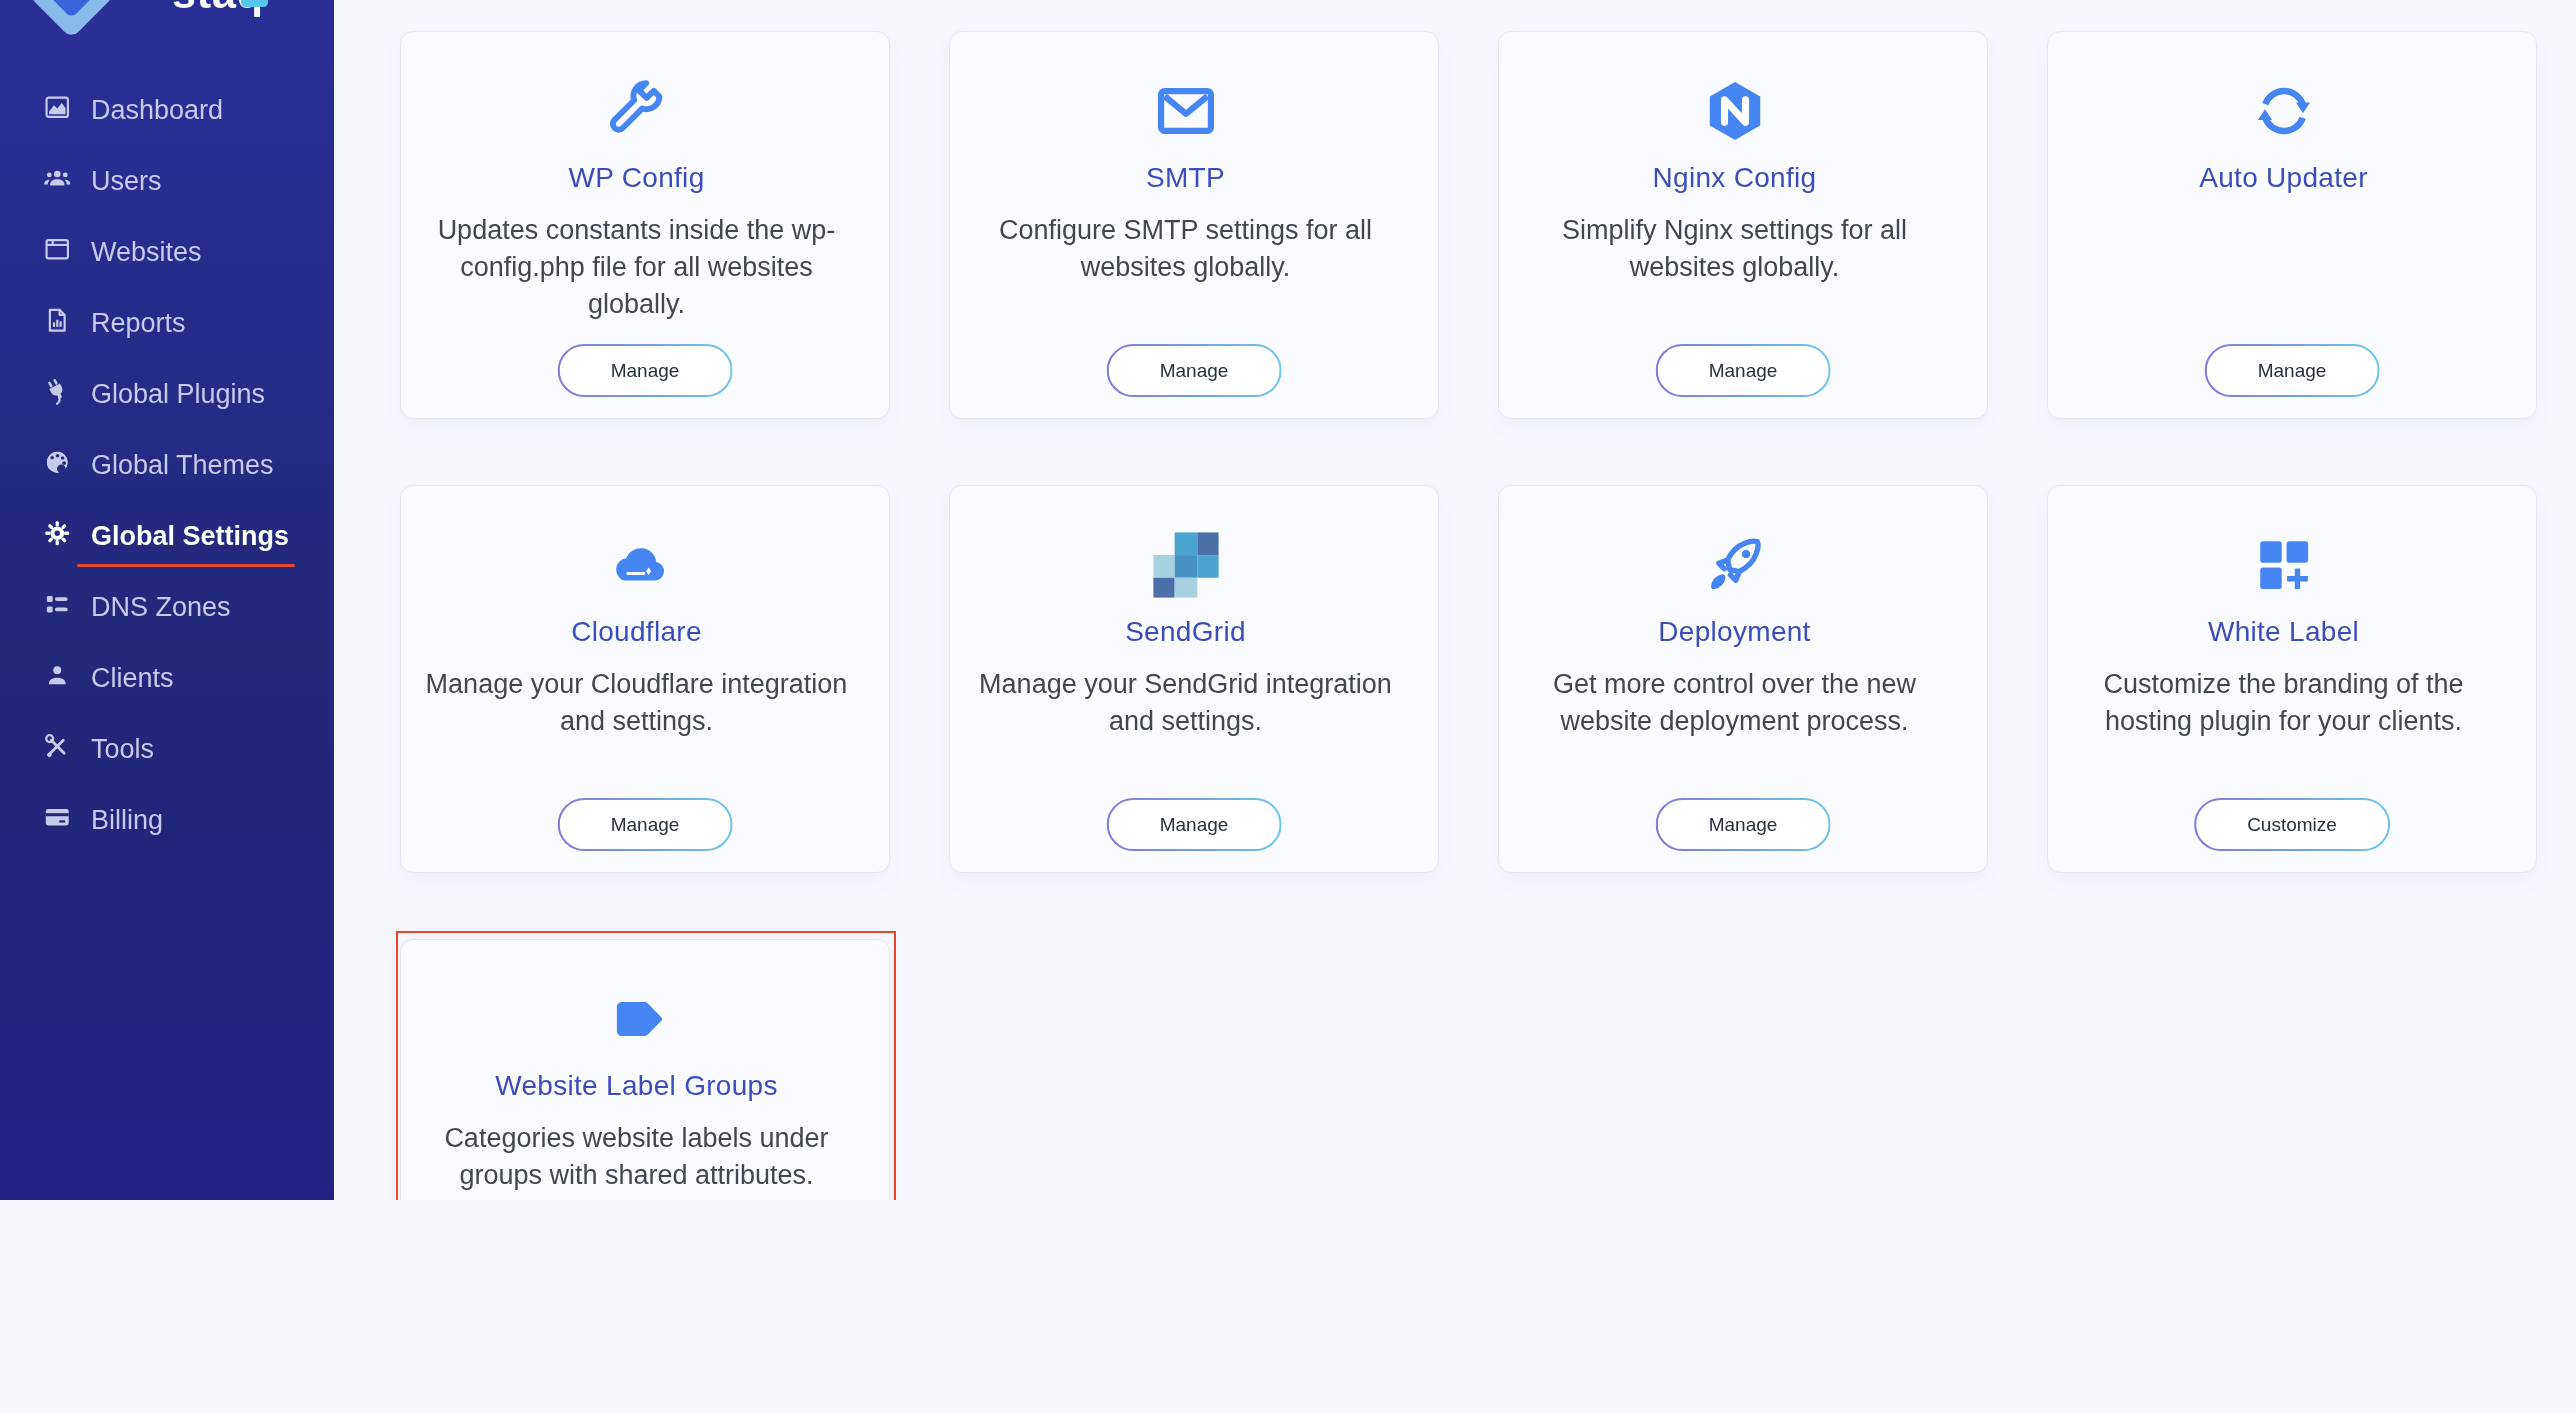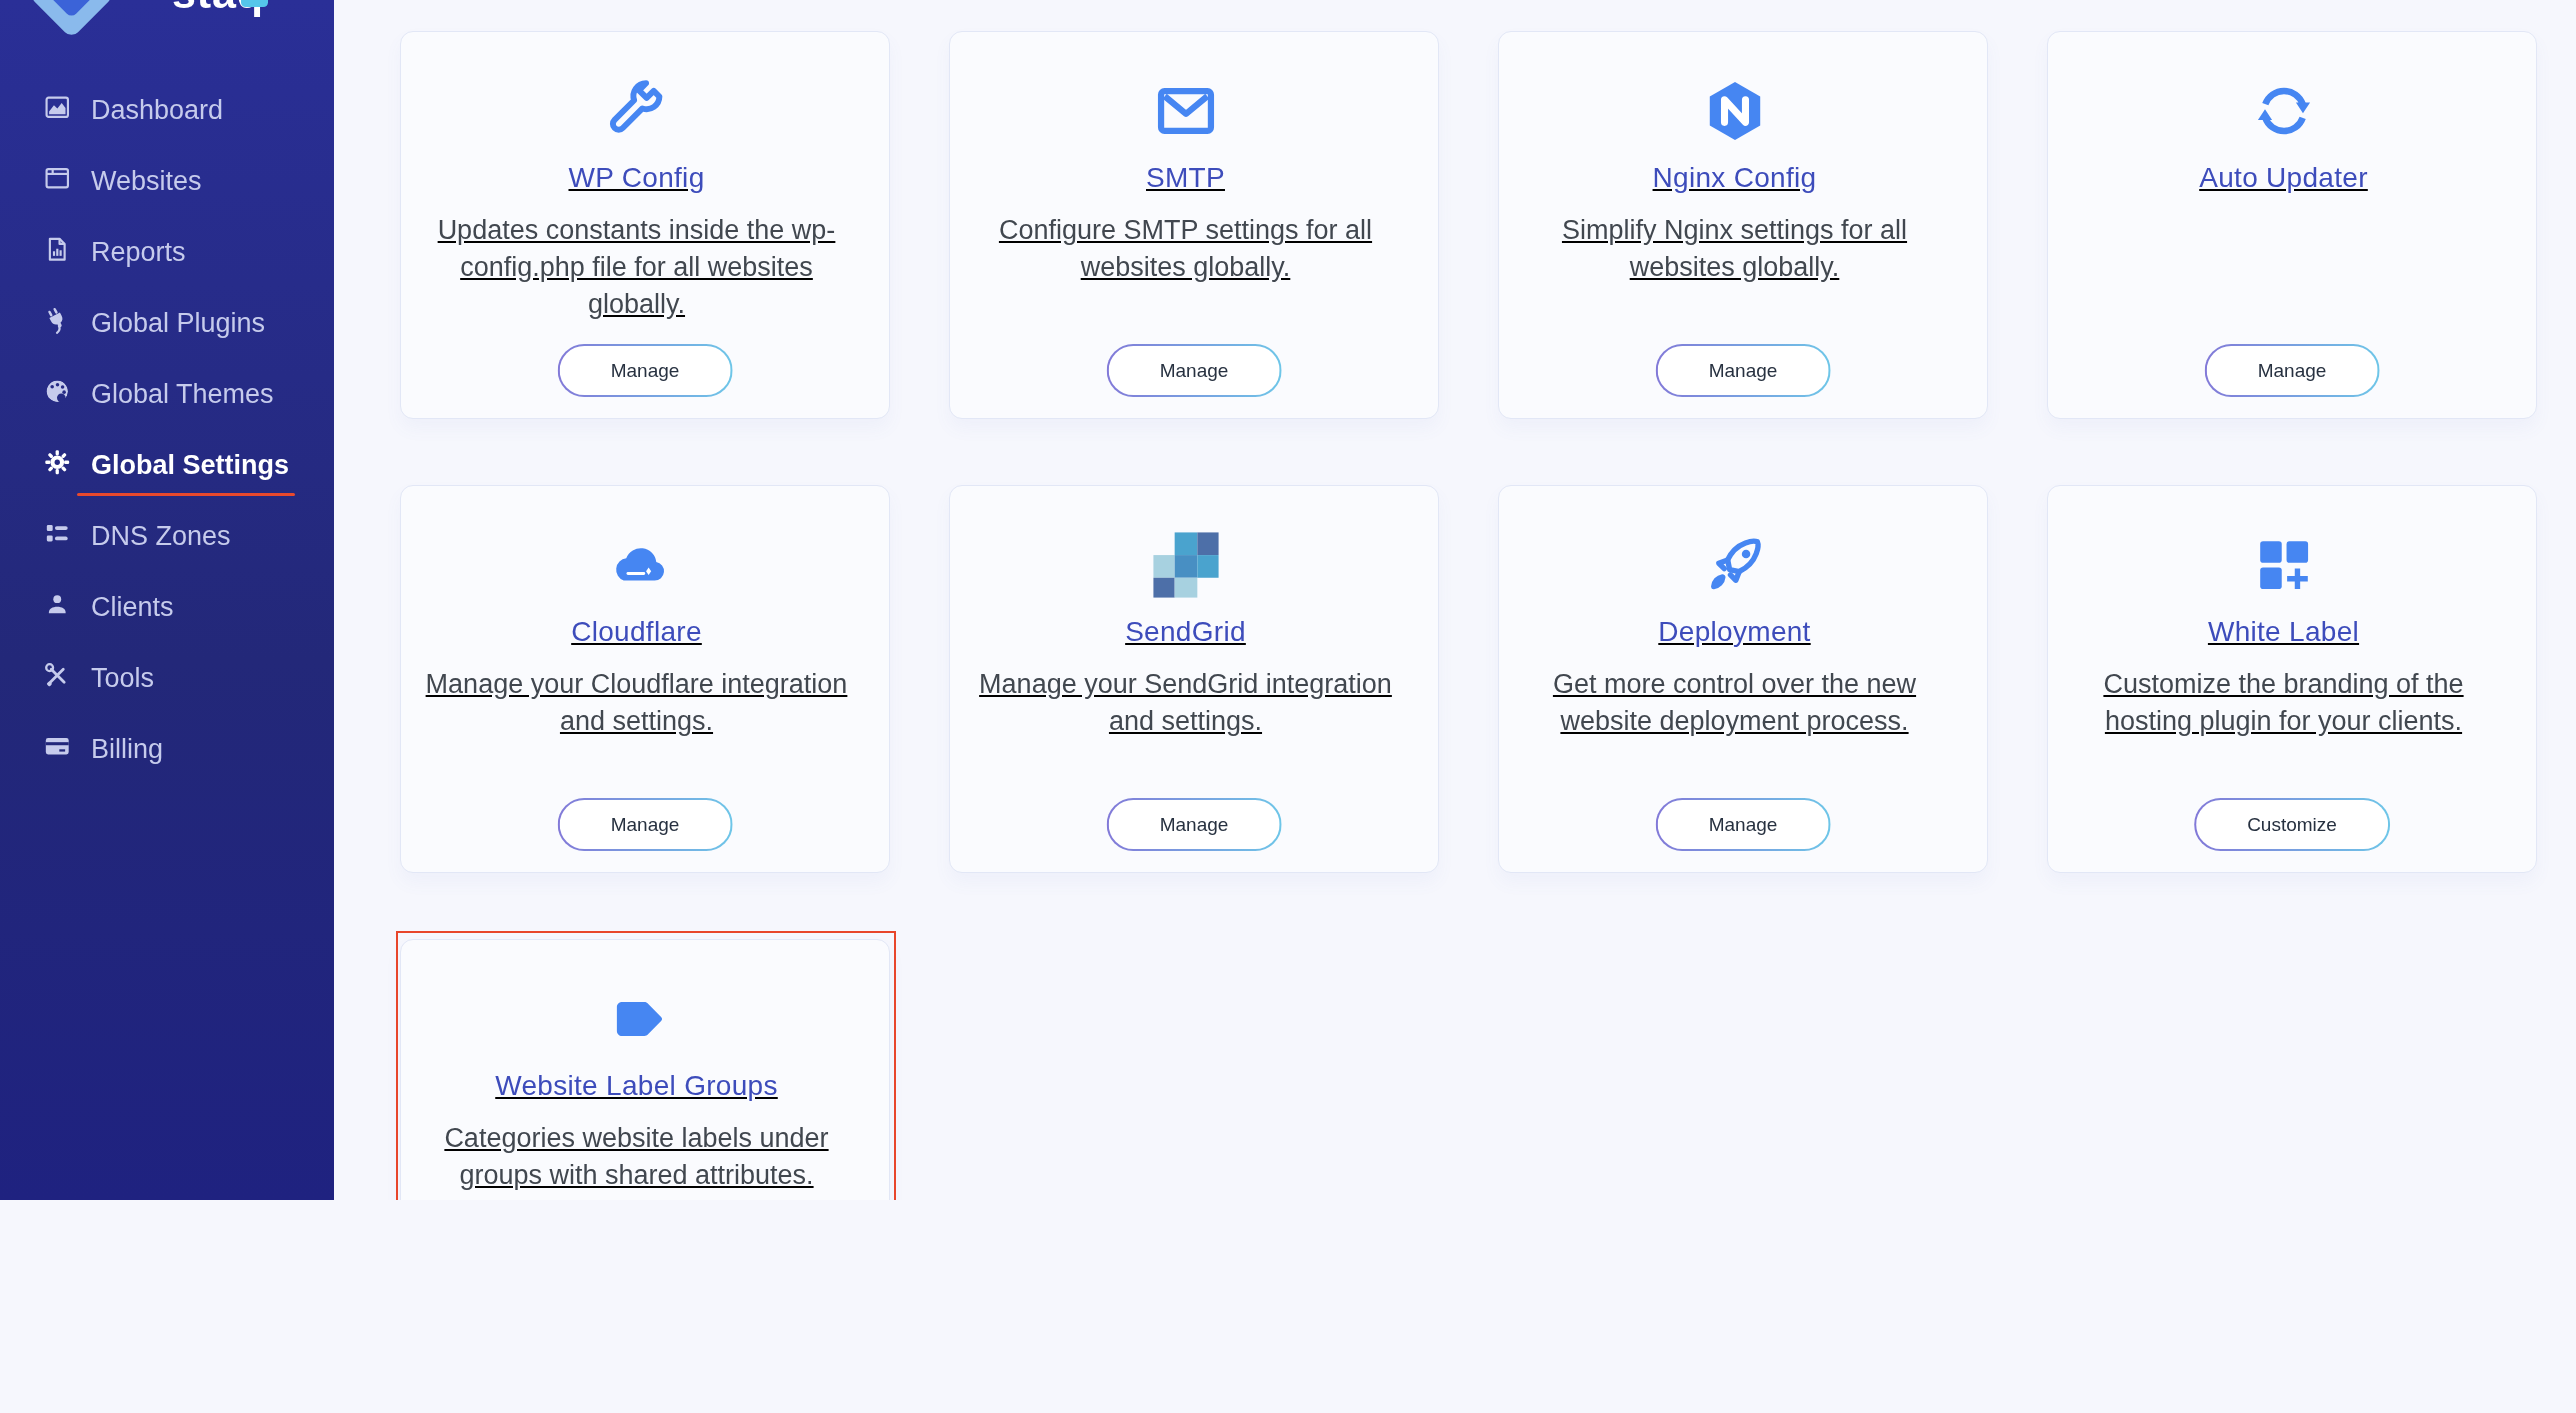--- a/index.html
+++ b/index.html
@@ -37,21 +37,21 @@
     background:#e8492d;border-radius:1.8px;}
 
   
   .content{flex:1;height:100%;background:#f6f7fd;overflow:hidden;}
   .cards{display:grid;grid-template-columns:repeat(4,490px);
     gap:66px 59px;margin:30.5px 37px 0 66px;}
   .card{
     position:relative;height:388px;box-sizing:border-box;
     background:#fafbfe;border:1.4px solid #e2e7f6;border-radius:13px;
     box-shadow:0 9.2px 16.6px rgba(90,110,200,.05);
-    text-align:center;padding:43px 30px 0 13px;text-decoration:underline;
+    text-align:center;padding:43px 30px 0 13px;
   }
   .card-icon{height:72px;display:flex;align-items:center;justify-content:center;}
   .card-icon svg{width:68px;height:68px;}
   .card-title{margin-top:15px;font-size:28px;font-weight:500;color:#3d4cbb;letter-spacing:0.3px;}
   .card-desc{margin:18.5px auto 0 auto;max-width:462px;font-size:27px;line-height:37px;color:#41474f;}
   .card-btn{
     position:absolute;left:50%;bottom:20.3px;transform:translateX(-50%);
     height:53px;padding:0 51px;font-size:19px;font-weight:500;color:#273140;
     border:2.3px solid transparent;border-radius:28px;cursor:pointer;
     background:linear-gradient(#fff,#fff) padding-box,
@@ -76,20 +76,31 @@
     </div>
     <nav class="menu" id="menu">
         <div class="menu-item">
     <span class="mi-icon"><svg viewBox="0 0 24 24">
     <rect x="3.6" y="4.4" width="16.8" height="15.2" rx="1.6" fill="none" stroke="#c6cbec" stroke-width="1.7"></rect>
     <path fill="#c6cbec" d="M5.6 17.6v-2.2l3.8-5 2.7 2.6 3.4-4.4 3 3.9v5.1z"></path>
   </svg></span>
     <span class="mi-label">Dashboard</span>
   </div>
         <div class="menu-item">
+    <span class="mi-icon"><svg viewBox="0 0 24 24" fill="#c6cbec">
+    <circle cx="12" cy="8.6" r="2.6"></circle>
+    <path d="M6.4 17.8v-.9c0-2.7 2.5-4.1 5.6-4.1s5.6 1.4 5.6 4.1v.9z"></path>
+    <circle cx="5.7" cy="9.4" r="1.9"></circle>
+    <path d="M1.7 17v-.6c0-1.9 1.5-3.1 3.4-3.3.4 0 .7.1 1 .2-1 .9-1.5 2.1-1.5 3.3v.4z"></path>
+    <circle cx="18.3" cy="9.4" r="1.9"></circle>
+    <path d="M22.3 17v-.6c0-1.9-1.5-3.1-3.4-3.3-.4 0-.7.1-1 .2 1 .9 1.5 2.1 1.5 3.3v.4z"></path>
+  </svg></span>
+    <span class="mi-label">Users</span>
+  </div>
+        <div class="menu-item">
     <span class="mi-icon"><svg viewBox="0 0 24 24" fill="none" stroke="#c6cbec" stroke-width="1.7">
     <rect x="3.6" y="4.8" width="16.8" height="14.4" rx="1.4"></rect>
     <path d="M3.6 8.6h16.8"></path>
               <path d="M8.4 4.8v3.8"></path>
   </svg></span>
     <span class="mi-label">Websites</span>
   </div>
         <div class="menu-item">
     <span class="mi-icon"><svg viewBox="0 0 24 24">
     <g fill="none" stroke="#c6cbec" stroke-width="1.7" stroke-linejoin="round">

